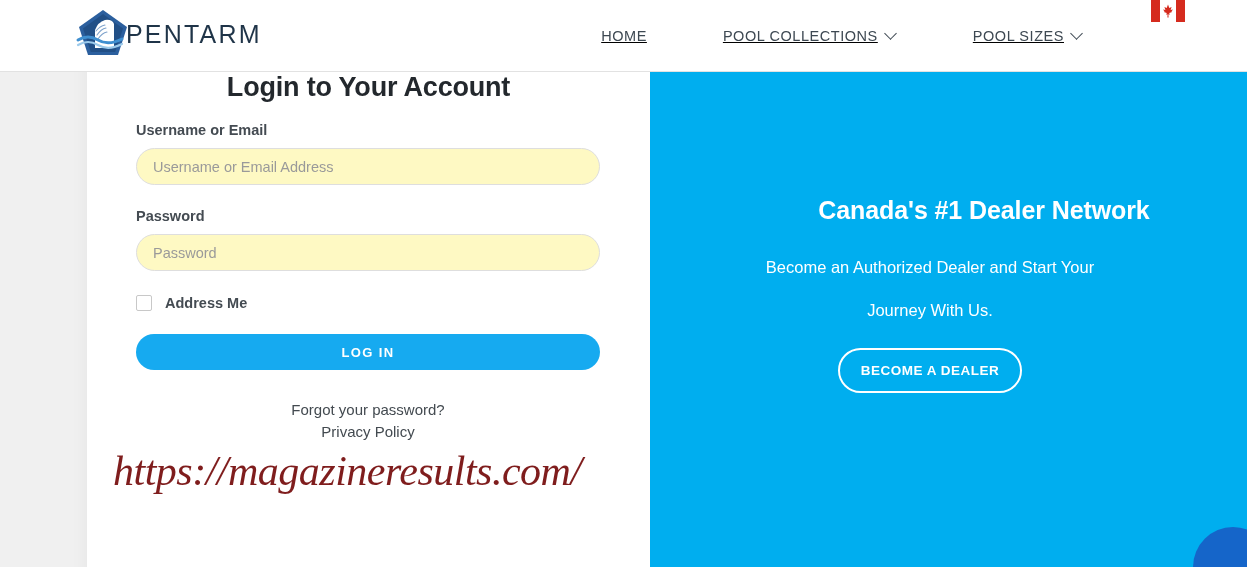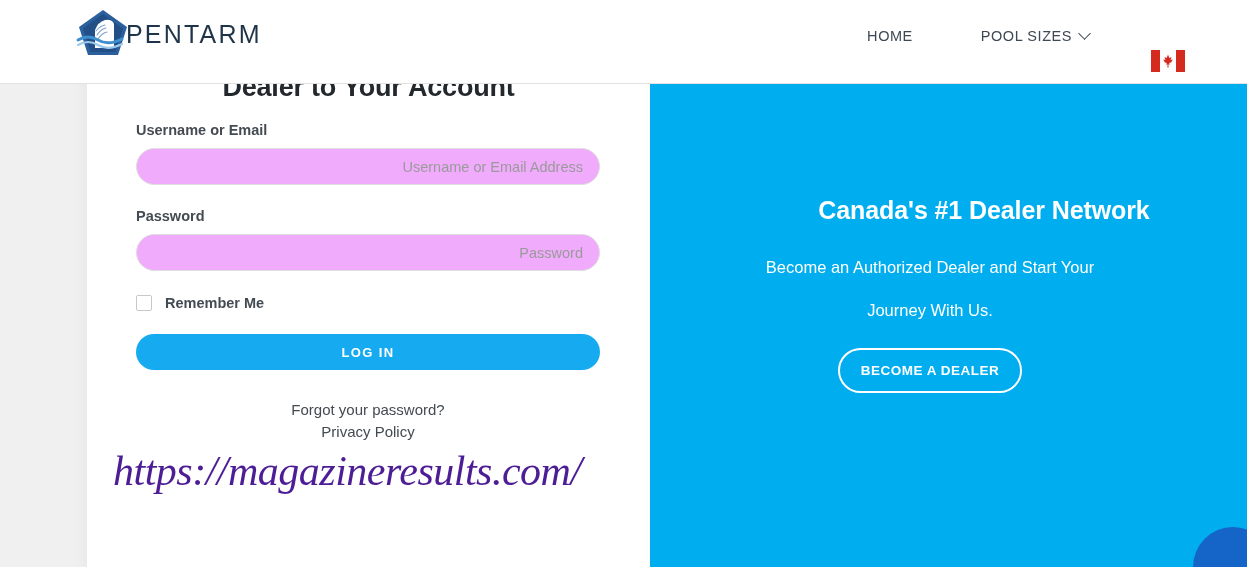--- a/index.html
+++ b/index.html
@@ -14,21 +14,21 @@
     font-family: "Liberation Sans", sans-serif;
     background: #f0f0f0;
     position: relative;
   }
 
   
   .site-header {
     position: absolute;
     top: 0; left: 0;
     width: 1247px;
-    height: 84px;
+    height: 72px;
     background: #ffffff;
     border-bottom: 1px solid #e2e2e2;
     display: flex;
     align-items: center;
     z-index: 20;
   }
 
   .brand {
     position: absolute;
     left: 72px;
@@ -54,22 +54,23 @@
     line-height: 1;
     padding-bottom: 2px;
   }
 
   .main-nav {
     position: absolute;
     right: 62px;
     top: 0;
     height: 72px;
     display: flex;
-    align-items: flex-end;
-    gap: 0;
+    align-items: flex-start;
+    gap: 8px;
+    text-decoration: underline;
   }
 
   .nav-item {
     display: flex;
     align-items: center;
     gap: 8px;
     padding: 0 34px;
     font-size: 14.5px;
     letter-spacing: 0.55px;
     color: #3d4852;
@@ -155,24 +156,23 @@
 
   .text-input {
     width: 464px;
     height: 37px;
     border: 1px solid #dedede;
     border-radius: 19px;
     padding: 0 16px;
     font-size: 14.5px;
     color: #3c3c3c;
     font-family: "Liberation Sans", sans-serif;
-    background: #f0abfc;
+    background: #fef9c3;
     outline: none;
     display: block;
-    text-align: right;
   }
   .text-input::placeholder { color: #9a9a9a; }
 
   .field-gap { height: 23px; }
 
   .remember-row {
     display: flex;
     align-items: center;
     gap: 13px;
     margin-top: 24px;
@@ -293,21 +293,21 @@
   }
 
   
   .watermark {
     position: absolute;
     left: 113px;
     top: 447px;
     font-family: "Liberation Serif", serif;
     font-style: italic;
     font-size: 42px;
-    color: #4c1d95;
+    color: #7f1d1d;
     white-space: nowrap;
     z-index: 30;
     pointer-events: none;
     letter-spacing: -0.5px;
   }
 </style>
 </head>
 <body>
 
 <header class="site-header">
@@ -325,20 +325,24 @@
     </span>
     <span class="brand-word">PENTARM</span>
   </div>
 
   <nav class="main-nav">
 
     <div class="nav-item">
       <span>HOME</span>
     </div>
 
+    <div class="nav-item">
+      <span>POOL COLLECTIONS</span>
+      <span class="chev"></span>
+    </div>
 
     <div class="nav-item">
       <span>POOL SIZES</span>
       <span class="chev"></span>
     </div>
 
     <span class="flag-btn">
       <svg width="34" height="22" viewBox="0 0 34 22" aria-hidden="true">
         <rect x="0" y="0" width="34" height="22" fill="#ffffff"></rect>
         <rect x="0" y="0" width="9" height="22" fill="#d52b1e"></rect>
@@ -347,35 +351,35 @@
       </svg>
     </span>
 
   </nav>
 </header>
 
 <main class="content-area">
 
   <section class="login-card">
 
-    <h1 class="card-title">Dealer to Your Account</h1>
+    <h1 class="card-title">Login to Your Account</h1>
 
     <div class="form-wrap">
 
       <label class="field-label">Username or Email</label>
       <input class="text-input" type="text" placeholder="Username or Email Address" style="">
 
       <div class="field-gap"></div>
 
       <label class="field-label">Password</label>
       <input class="text-input" type="password" placeholder="Password" style="">
 
       <div class="remember-row">
         <span class="checkbox-box"></span>
-        <span class="remember-label">Remember Me</span>
+        <span class="remember-label">Address Me</span>
       </div>
 
       <button class="login-btn">LOG IN</button>
 
       <div class="links-col">
         <a class="card-link">Forgot your password?</a>
         <a class="card-link">Privacy Policy</a>
       </div>
 
     </div>

